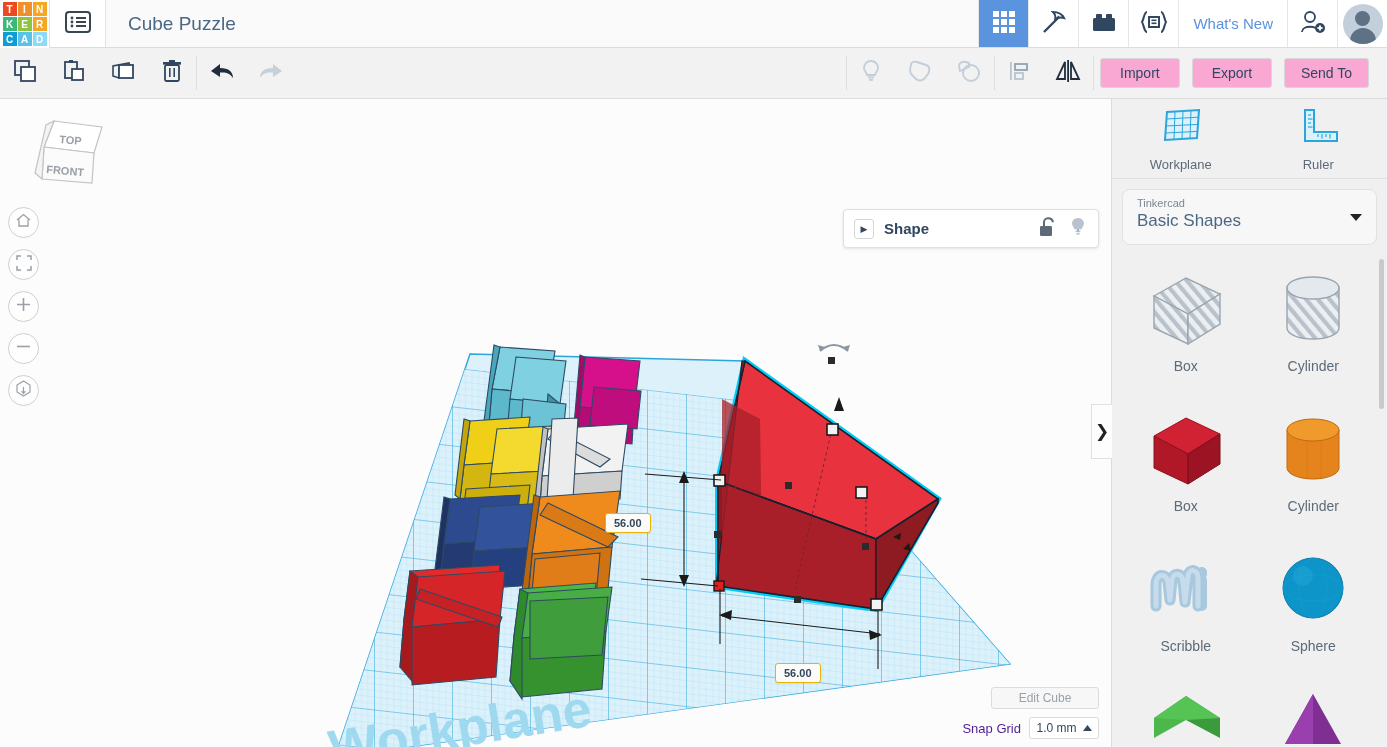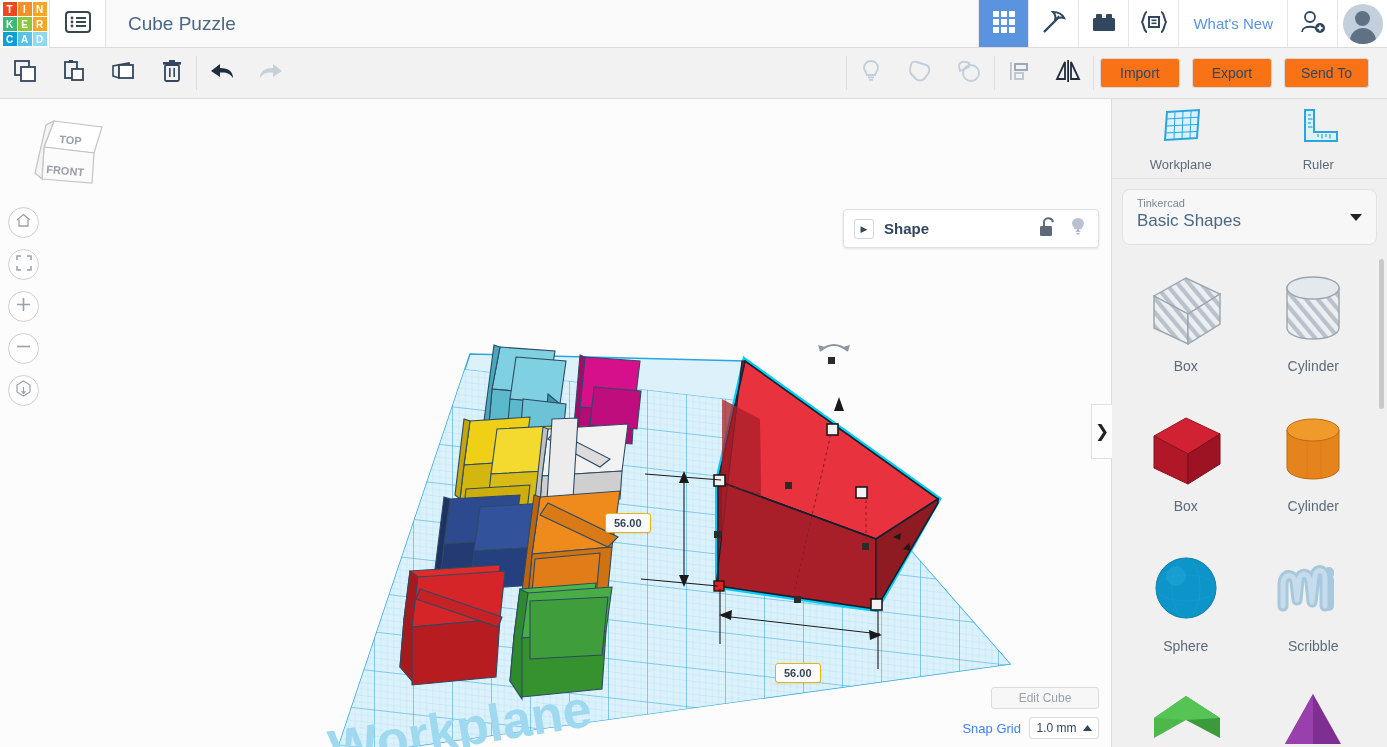--- a/index.html
+++ b/index.html
@@ -51,21 +51,21 @@
   .toolbar2 {
     position:absolute; top:48px; left:0; width:1387px; height:51px;
     background:#f2f2f2; border-bottom:1px solid #dcdcdc; display:flex; align-items:stretch;
   }
   .tb-group { display:flex; align-items:center; }
   .tb-btn { width:49px; height:50px; display:flex; align-items:center; justify-content:center; cursor:pointer; }
   .tb-sep { width:1px; background:#dedede; margin:8px 0; }
   .tb-spacer { flex:1; }
   .tb-action {
     height:30px; min-width:80px; padding: 0 16px; margin: 0 6px;
-    border:1px solid #d7d7d7; background:#f97316; border-radius:3px;
+    border:1px solid #d7d7d7; background:#f9a8d4; border-radius:3px;
     color:#31465f; font-size:14px; font-family:"Liberation Sans",sans-serif;
     display:flex; align-items:center; justify-content:center; cursor:pointer;
   }
   .tb-actions { display:flex; align-items:center; padding-right:12px; }
 
   
   .canvas {
     position:absolute; top:99px; left:0; width:1111px; height:648px;
     background:#fcfcfc; overflow:hidden;
   }
@@ -92,21 +92,21 @@
   
   .edit-grid {
     position:absolute; right:12px; bottom:38px; width:108px; height:22px;
     border:1px solid #dcdcdc; background:#f7f7f7; border-radius:3px;
     display:flex; align-items:center; justify-content:center;
     font-size:12px; color:#99a2ab; cursor:pointer;
   }
   .snap-row {
     position:absolute; right:12px; bottom:8px; display:flex; align-items:center; gap:8px;
   }
-  .snap-label { font-size:13px; color:#3b82f6; }
+  .snap-label { font-size:13px; color:#4c1d95; }
   .snap-select {
     width:70px; height:22px; border:1px solid #dcdcdc; background:#fff; border-radius:3px;
     display:flex; align-items:center; justify-content:center; gap:6px;
     font-size:12px; color:#31465f; cursor:pointer;
   }
   .dim-label {
     position:absolute; background:#fdfbf7; border:1px solid #eab308; border-radius:3px;
     padding: 3px 8px; font-size:11px; font-weight:bold; color:#31465f;
     box-shadow:0 1px 2px rgba(0,0,0,0.08);
   }
@@ -703,39 +703,39 @@
         <svg width="92" height="82" viewBox="0 0 92 82">
           <path d="M20,20 L20,58 A26,11 0 0 0 72,58 L72,20 Z" fill="#e5841c" stroke="#c06a10" stroke-width="1"></path>
           <path d="M40,20 L40,68 M54,20 L54,68" stroke="#d0760f" stroke-width="1" opacity="0.5"></path>
           <ellipse cx="46" cy="20" rx="26" ry="11" fill="#f09a2c" stroke="#c06a10" stroke-width="1"></ellipse>
         </svg>
         <span class="shape-name">Cylinder</span>
       </div>
 
       <div class="shape-cell">
         <svg width="92" height="82" viewBox="0 0 92 82">
+          <path d="M16,56 L16,34 C16,24 26,22 28,32 L30,50 L32,30 C33,22 42,22 43,32 L45,52 L48,26 C49,18 58,19 58,28 L58,56" fill="none" stroke="#a8c8de" stroke-width="11" stroke-linecap="round" stroke-linejoin="round"></path>
+          <path d="M62,24 L62,22 M62,30 L62,56" fill="none" stroke="#a8c8de" stroke-width="10" stroke-linecap="round"></path>
+          <path d="M16,56 L16,34 C16,24 26,22 28,32 L30,50 L32,30 C33,22 42,22 43,32 L45,52 L48,26 C49,18 58,19 58,28 L58,56" fill="none" stroke="#c6dcec" stroke-width="5" stroke-linecap="round" stroke-linejoin="round"></path>
+        </svg>
+        <span class="shape-name">Scribble</span>
+      </div>
+
+      <div class="shape-cell">
+        <svg width="92" height="82" viewBox="0 0 92 82">
           <circle cx="46" cy="38" r="30" fill="#0d94c8"></circle>
           <circle cx="46" cy="38" r="30" fill="none" stroke="#0a7ba8" stroke-width="1"></circle>
           <ellipse cx="46" cy="38" rx="14" ry="30" fill="none" stroke="#1aa3d6" stroke-width="0.8" opacity="0.6"></ellipse>
           <ellipse cx="46" cy="38" rx="30" ry="13" fill="none" stroke="#1aa3d6" stroke-width="0.8" opacity="0.6"></ellipse>
           <circle cx="36" cy="26" r="10" fill="#2cb0dd" opacity="0.35"></circle>
         </svg>
         <span class="shape-name">Sphere</span>
       </div>
 
       <div class="shape-cell">
-        <svg width="92" height="82" viewBox="0 0 92 82">
-          <path d="M16,56 L16,34 C16,24 26,22 28,32 L30,50 L32,30 C33,22 42,22 43,32 L45,52 L48,26 C49,18 58,19 58,28 L58,56" fill="none" stroke="#a8c8de" stroke-width="11" stroke-linecap="round" stroke-linejoin="round"></path>
-          <path d="M62,24 L62,22 M62,30 L62,56" fill="none" stroke="#a8c8de" stroke-width="10" stroke-linecap="round"></path>
-          <path d="M16,56 L16,34 C16,24 26,22 28,32 L30,50 L32,30 C33,22 42,22 43,32 L45,52 L48,26 C49,18 58,19 58,28 L58,56" fill="none" stroke="#c6dcec" stroke-width="5" stroke-linecap="round" stroke-linejoin="round"></path>
-        </svg>
-        <span class="shape-name">Scribble</span>
-      </div>
-
-      <div class="shape-cell">
         <svg width="92" height="60" viewBox="0 0 92 60">
           <polygon points="46,6 80,28 80,48 46,30" fill="#3b9a3b"></polygon>
           <polygon points="46,6 46,30 14,48 14,28" fill="#4cb84c"></polygon>
           <polygon points="14,28 46,6 80,28 46,30" fill="#55c455"></polygon>
         </svg>
         <span class="shape-name"></span>
       </div>
 
       <div class="shape-cell">
         <svg width="92" height="60" viewBox="0 0 92 60">

